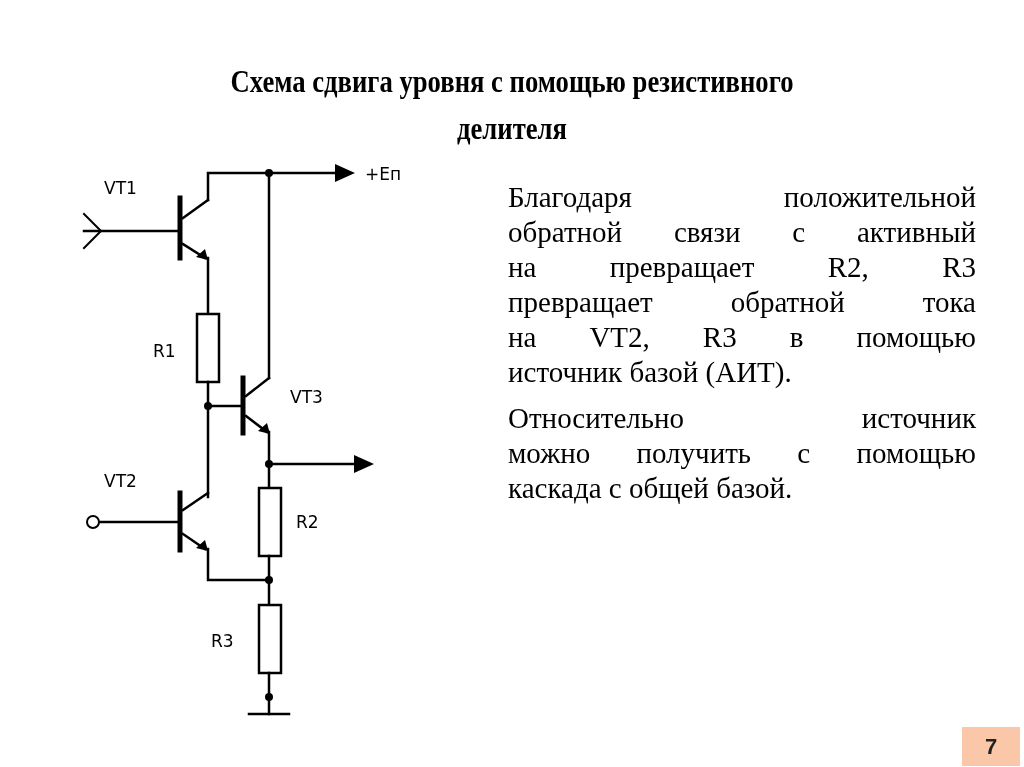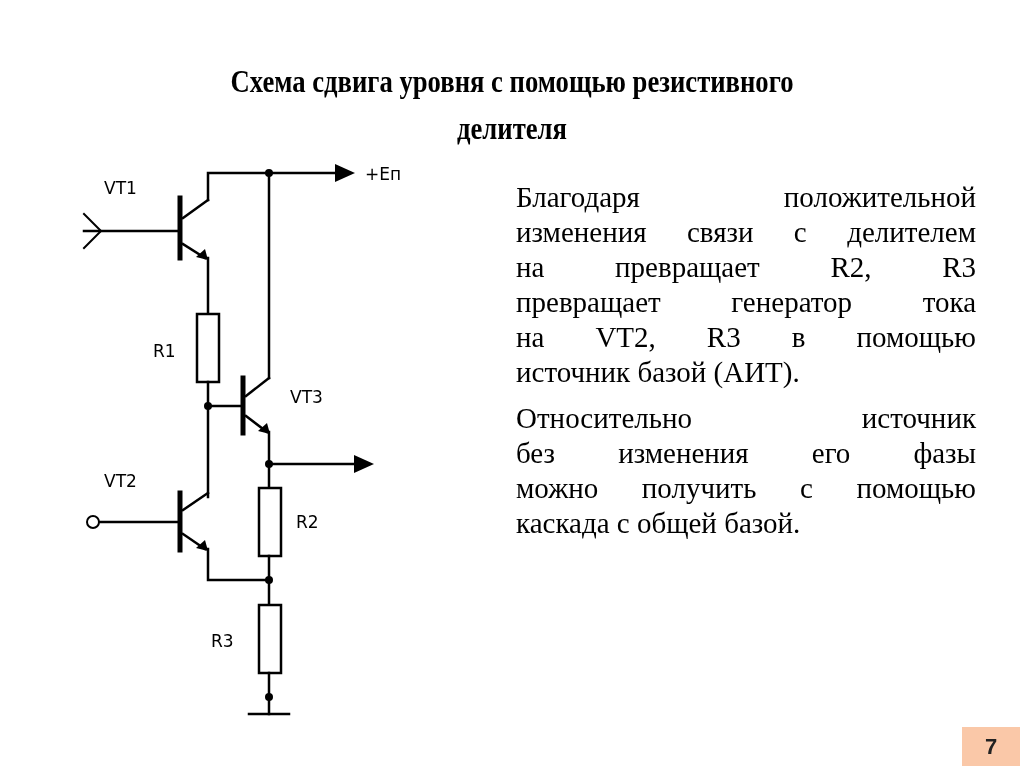--- a/index.html
+++ b/index.html
@@ -3,21 +3,21 @@
 <meta charset="utf-8">
 <style>
   html, body { margin: 0; padding: 0; }
   body { width: 1024px; height: 767px; background: #ffffff; position: relative; overflow: hidden; font-family: "Liberation Serif", serif; color: #000; }
   .title { position: absolute; left: 60px; width: 904px; top: 58px; text-align: center; font-family: "Liberation Serif", serif; font-weight: bold; font-size: 31px; line-height: 47px; transform: scaleX(0.86); transform-origin: center top; }
   .title span { display: block; }
   .schematic { position: absolute; left: 0; top: 0; width: 460px; height: 767px; }
   .schematic text { font-family: "DejaVu Sans", sans-serif; font-size: 17px; fill: #000; }
   .body-text { position: absolute; left: 508px; width: 468px; top: 180px; font-family: "Liberation Serif", serif; font-size: 29px; line-height: 35px; text-align: justify; text-align-last: left; }
   .body-text p { margin: 0 0 11px 0; }
-  .line { display: block; text-align: justify; text-align-last: justify; margin-left: 8px; }
+  .line { display: block; text-align: justify; text-align-last: justify; }
   .line.last { text-align-last: left; }
   .page-badge { position: absolute; left: 962px; top: 727px; width: 58px; height: 39px; background: #fac8a8; display: flex; align-items: center; justify-content: center; font-family: "Liberation Sans", sans-serif; font-weight: bold; font-size: 22px; color: #222; }
 </style>
 </head>
 <body>
 
 <div class="title">
   <span>Схема сдвига уровня с помощью резистивного</span>
   <span>делителя</span>
 </div>
@@ -82,29 +82,28 @@
   <text x="290" y="403">VT3</text>
   <text x="104" y="487">VT2</text>
   <text x="296" y="528">R2</text>
   <text x="211" y="647">R3</text>
   <text x="365" y="180">+Eп</text>
 </svg>
 
 <div class="body-text">
   <p>
     <span class="line">Благодаря положительной</span>
-    <span class="line">изменения связи с делителем</span>
+    <span class="line">обратной связи с активный</span>
     <span class="line">на превращает R2, R3</span>
-    <span class="line">превращает генератор тока</span>
+    <span class="line">превращает обратной тока</span>
     <span class="line">на VT2, R3 в помощью</span>
     <span class="line last">источник базой (АИТ).</span>
   </p>
   <p>
     <span class="line">Относительно источник</span>
-    <span class="line">без изменения его фазы</span>
     <span class="line">можно получить с помощью</span>
     <span class="line last">каскада с общей базой.</span>
   </p>
 </div>
 
 <div class="page-badge" style="background: rgb(250, 200, 168);">
   <span>7</span>
 </div>
 
 </body></html>

